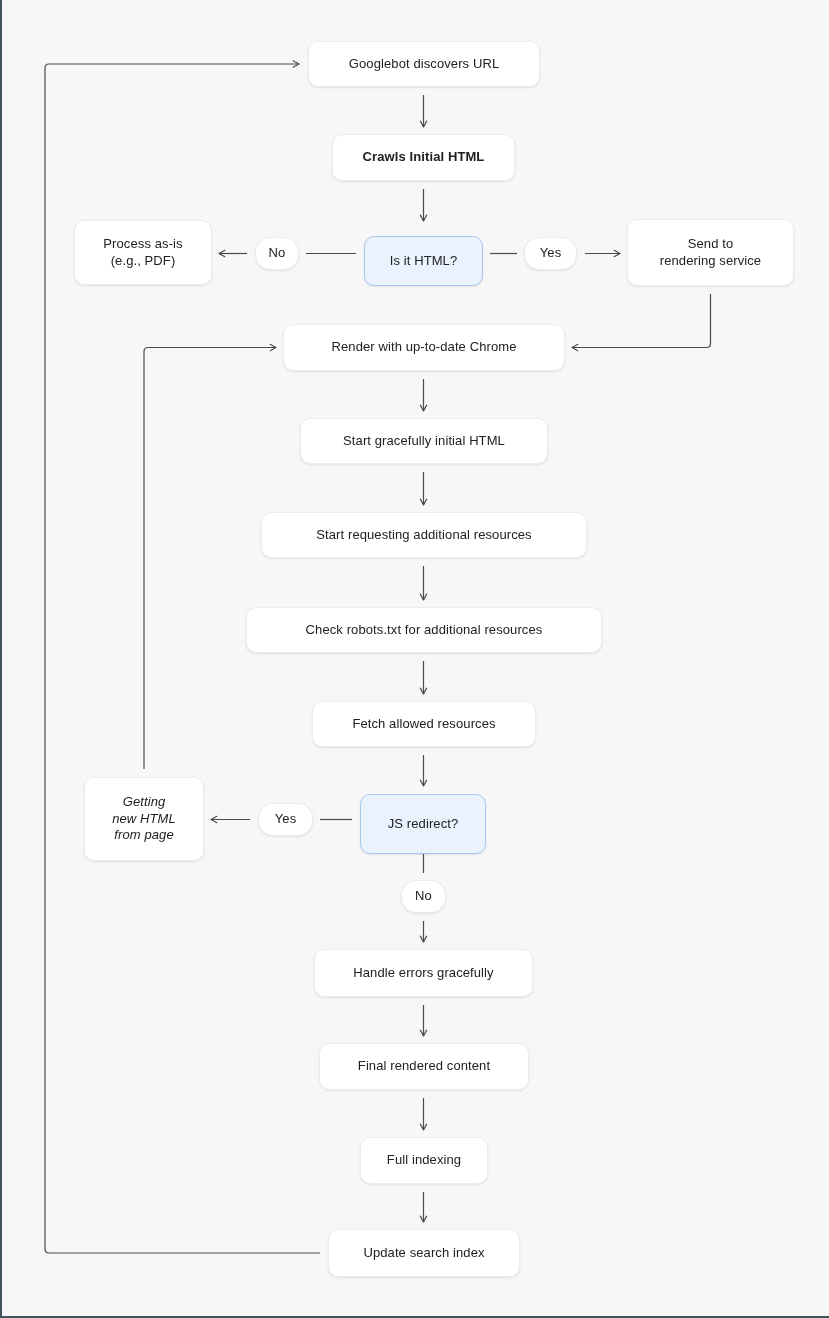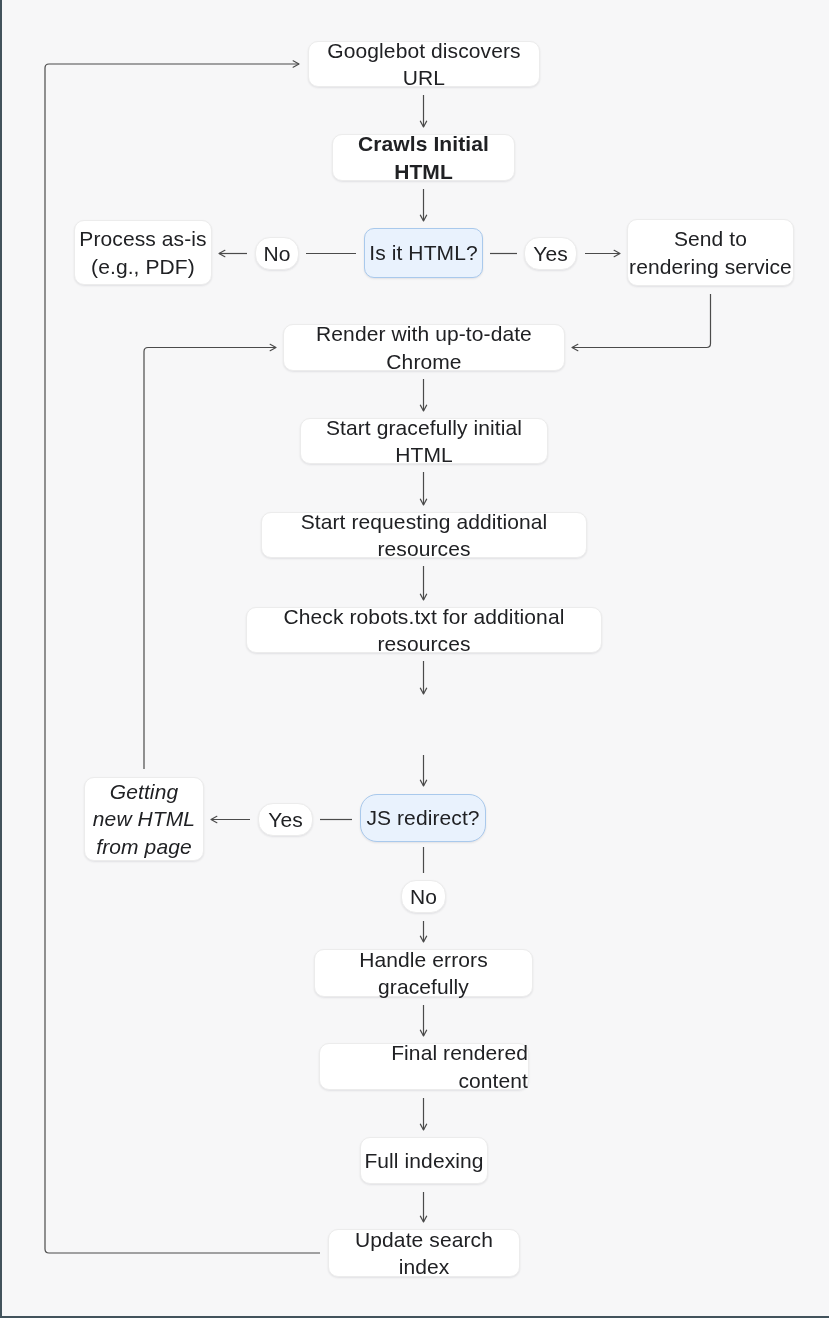--- a/index.html
+++ b/index.html
@@ -28,21 +28,21 @@
     box-sizing: border-box;
     display: flex;
     align-items: center;
     justify-content: center;
     text-align: center;
     background: #ffffff;
     border: 1px solid #ececec;
     border-radius: 10px;
     box-shadow: 0 1px 2px rgba(16,24,40,0.06), 0 1px 3px rgba(16,24,40,0.04);
     color: #202124;
-    font-size: 21px;
+    font-size: 13px;
     line-height: 1.3;
     white-space: pre-line;
     letter-spacing: 0.1px;
   }
   .node.decision {
     background: #e9f2fd;
     border-color: #a9c9ec;
   }
   .node.pill {
     border-radius: 15px;
@@ -81,42 +81,43 @@
       <path d="M421.5 1098 V1130" marker-end="url(#ah)"></path>
       <path d="M421.5 1192 V1222" marker-end="url(#ah)"></path>
       <path d="M318 1253 L47 1253 Q43 1253 43 1249 L43 68 Q43 64 47 64 L297 64" marker-end="url(#ah)"></path>
     </g>
   </svg>
 
   <div class="node" style="left:306px; top:41px; width:232px; height:46px;">Googlebot discovers URL</div>
 
   <div class="node" style="left:330px; top:134px; width:183px; height:47px;font-weight:bold;">Crawls Initial HTML</div>
 
-  <div class="node decision" style="left:362px; top:228px; width:119px; height:50px;">Is it HTML?</div>
+  <div class="node decision" style="left:362px; top:236px; width:119px; height:50px;">Is it HTML?</div>
 
   <div class="node" style="left:72px; top:220px; width:138px; height:65px;">Process as-is
 (e.g., PDF)</div>
 
   <div class="node pill" style="left:253px; top:237px; width:44px; height:33px;">No</div>
 
   <div class="node pill" style="left:522px; top:237px; width:53px; height:33px;">Yes</div>
 
   <div class="node" style="left:625px; top:219px; width:167px; height:67px;">Send to
 rendering service</div>
 
   <div class="node" style="left:281px; top:324px; width:282px; height:47px;">Render with up-to-date Chrome</div>
 
   <div class="node" style="left:298px; top:418px; width:248px; height:46px;">Start gracefully initial HTML</div>
 
   <div class="node" style="left:259px; top:512px; width:326px; height:46px;">Start requesting additional resources</div>
 
   <div class="node" style="left:244px; top:607px; width:356px; height:46px;">Check robots.txt for additional resources</div>
 
+  <div class="node" style="left:310px; top:701px; width:224px; height:46px;">Fetch allowed resources</div>
 
-  <div class="node decision" style="left:358px; top:794px; width:126px; height:48px;border-radius:17px;">JS redirect?</div>
+  <div class="node decision" style="left:358px; top:794px; width:126px; height:60px;">JS redirect?</div>
 
   <div class="node pill" style="left:256px; top:803px; width:55px; height:33px;">Yes</div>
 
   <div class="node" style="left:82px; top:777px; width:120px; height:84px;font-style:italic;">Getting
 new HTML
 from page</div>
 
   <div class="node pill" style="left:399px; top:880px; width:45px; height:33px;">No</div>
 
   <div class="node" style="left:312px; top:949px; width:219px; height:48px;">Handle errors gracefully</div>

